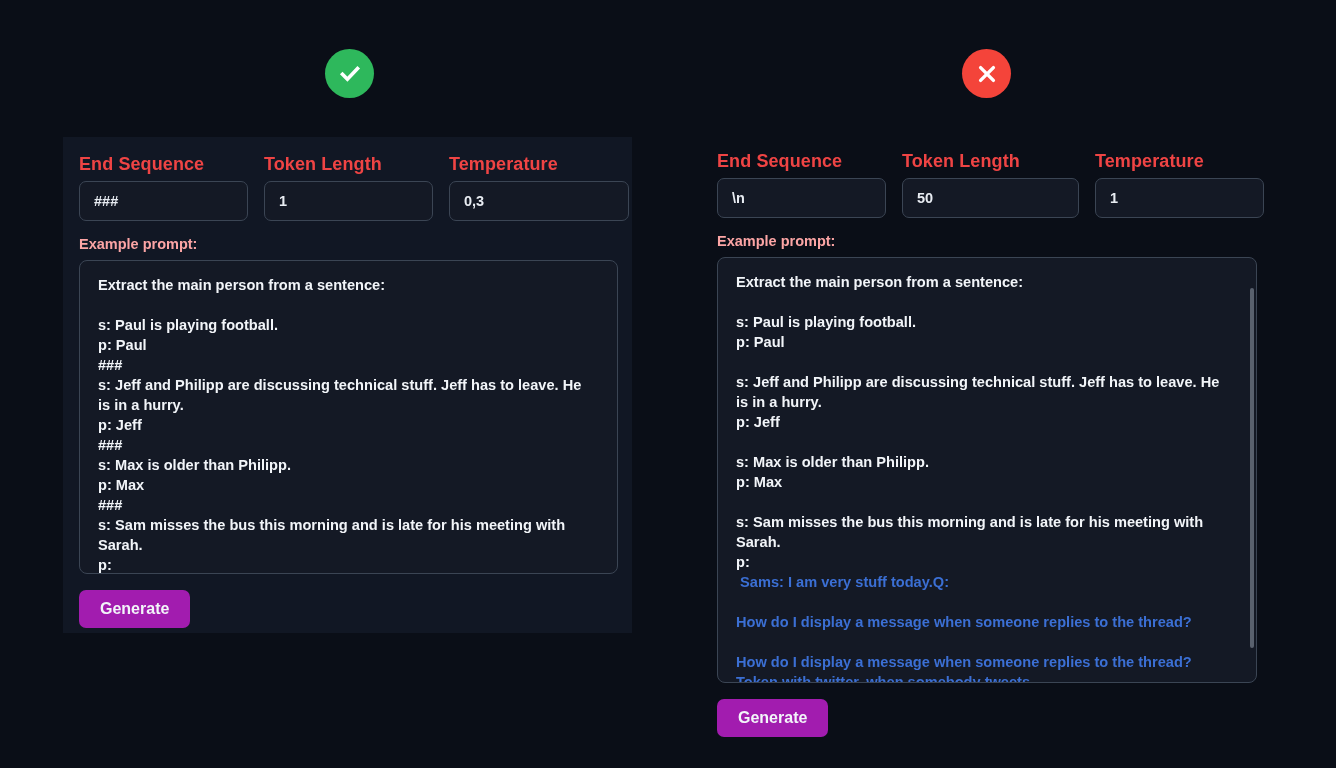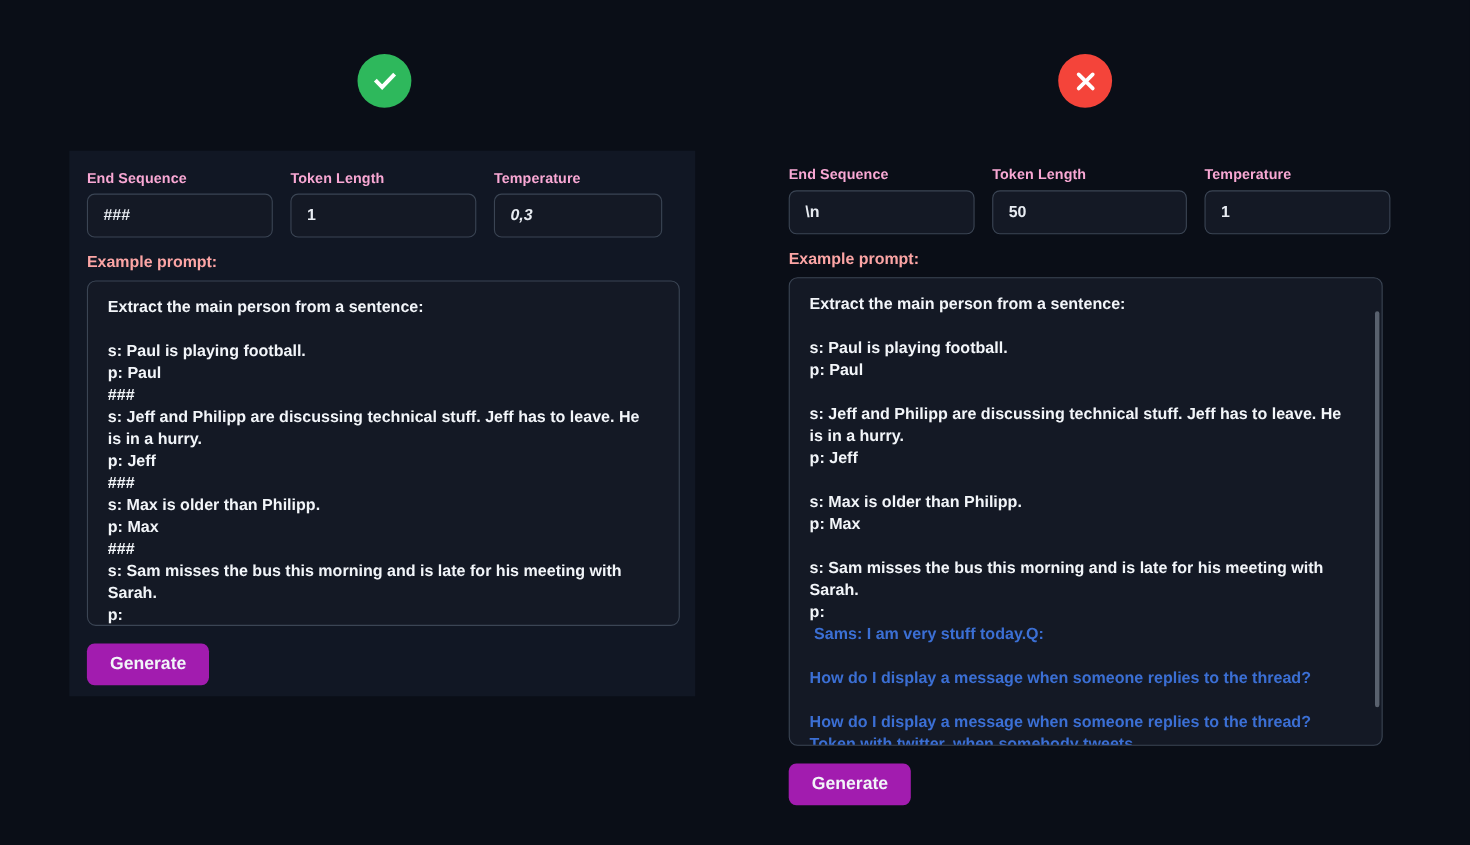--- a/index.html
+++ b/index.html
@@ -59,23 +59,23 @@
   .panel-inner { position: relative; width: 100%; height: 100%; }
 
   
   .fields {
     display: flex;
     gap: 16px;
     padding: 0;
   }
   .field { display: flex; flex-direction: column; }
   .field-label {
-    font-size: 13px;
+    font-size: 18px;
     font-weight: 700;
-    color: #f9a8d4;
+    color: #ef4444;
     letter-spacing: 0.1px;
     margin-bottom: 8px;
     line-height: 1;
   }
   .field-input {
     box-sizing: border-box;
     background: #141925;
     border: 1px solid #3b4554;
     border-radius: 7px;
     color: #e8ecf2;
@@ -84,21 +84,21 @@
     font-weight: 600;
     height: 40px;
     padding: 0 14px;
     outline: none;
   }
 
   
   .panel-left .fields { padding: 18px 16px 0 16px; }
   .panel-left .f-end   .field-input { width: 169px; }
   .panel-left .f-token .field-input { width: 169px; }
-  .panel-left .f-temp  .field-input { width: 153px; font-style: italic; }
+  .panel-left .f-temp  .field-input { width: 180px; }
 
   
   .panel-right .fields { padding: 17px 0 0 17px; }
   .panel-right .f-end   .field-input { width: 169px; }
   .panel-right .f-token .field-input { width: 177px; }
   .panel-right .f-temp  .field-input { width: 169px; }
 
   
   .prompt-wrap { padding: 0 16px; }
   .panel-right .prompt-wrap { padding: 0 0 0 17px; }

